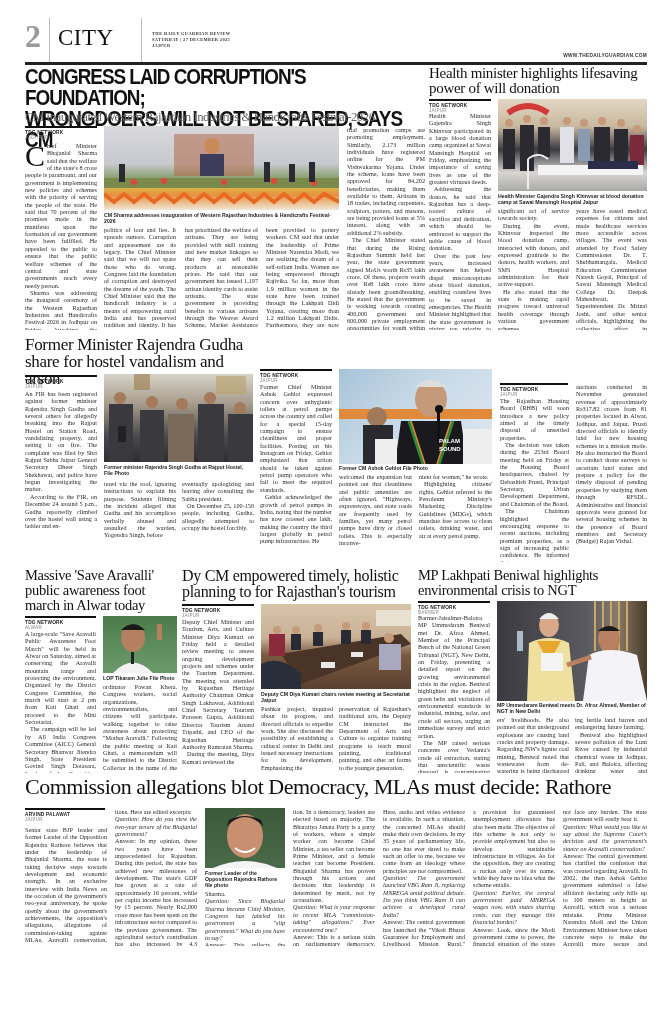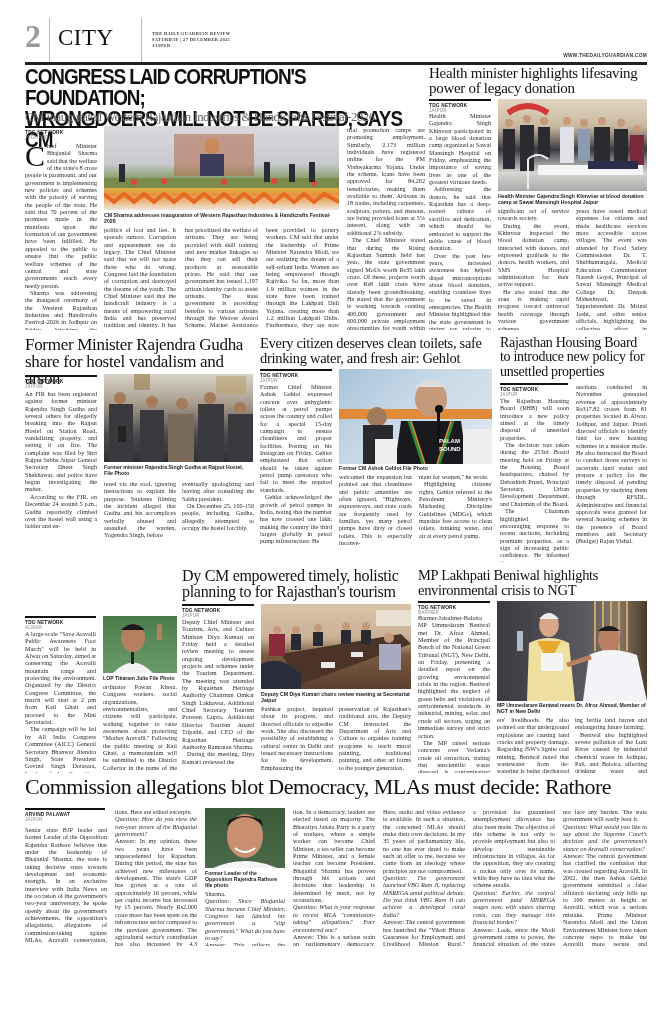--- a/index.html
+++ b/index.html
@@ -78,21 +78,21 @@
   <div class="abs body" style="left:79px;top:160px;width:72px;height:104px">politics of loot and lies. It spreads rumors. Corruption and appeasement are its legacy. The Chief Minister said that we will not spare those who do wrong. Congress laid the foundation of corruption and destroyed the dreams of the youth. The Chief Minister said that the handicraft industry is a means of empowering rural India and has preserved tradition and identity. It has also become a means of self-reliance for workers, women, youth, and the poor. He said that our government</div>
   <div class="abs body" style="left:160px;top:160px;width:73px;height:104px">has prioritized the welfare of artisans. They are being provided with skill training and new market linkages so that they can sell their products at reasonable prices. He said that our government has issued 1,197 artisan identity cards to assist artisans. The state government is providing benefits to various artisans through the Weaver Award Scheme, Market Assistance Scheme, and Leather Training Scheme. Additionally, free electric potter's wheel and clay kneading machines have</div>
   <div class="abs body" style="left:241px;top:160px;width:73px;height:104px">been provided to pottery workers. CM said that under the leadership of Prime Minister Narendra Modi, we are realizing the dream of a self-reliant India. Women are being empowered through Rajivika. So far, more than 1.9 million women in the state have been trained through the Lakhpati Didi Yojana, creating more than 1.2 million Lakhpati Didis. Furthermore, they are now on their way to becoming millionaires. He added that employment generation programs and indus-</div>
   <div class="abs body" style="left:322px;top:60px;width:78px;height:204px">
     <p class="noind">trial promotion camps are promoting employment. Similarly, 2.173 million individuals have registered online for the PM Vishwakarma Yojana. Under the scheme, loans have been approved for 84,202 beneficiaries, making them available to them. Artisans in 18 trades, including carpenters, sculptors, potters, and masons, are being provided loans at 5% interest, along with an additional 2% subsidy.</p>
     <p>The Chief Minister stated that during the Rising Rajasthan Summit held last year, the state government signed MoUs worth Rs35 lakh crore. Of these, projects worth over Rs8 lakh crore have already been groundbreaking. He stated that the government is working towards creating 400,000 government and 600,000 private employment opportunities for youth within five years.</p>
   </div>
 </div>
 
 <div class="abs" style="left:429px;top:66px;width:218px;height:265px">
-  <div class="hl" style="font-size:15px;line-height:15px;width:218px">Health minister highlights lifesaving power of legacy donation</div>
+  <div class="hl" style="font-size:15px;line-height:15px;width:218px">Health minister highlights lifesaving power of will donation</div>
   <div class="abs byline" style="left:0;top:33px;width:62px">
     <div class="net">TDG NETWORK</div>
     <div class="loc">JAIPUR</div>
   </div>
   <div class="abs body" style="left:0;top:46px;width:62px;height:218px">
     <p class="noind">Health Minister Gajendra Singh Khinvsar participated in a large blood donation camp organized at Sawai Mansingh Hospital on Friday, emphasizing the importance of saving lives as one of the greatest virtuous deeds.</p>
     <p>Addressing the donors, he said that Rajasthan has a deep-rooted culture of sacrifice and dedication, which should be embraced to support the noble cause of blood donation.</p>
     <p>Over the past few years, increased awareness has helped dispel misconceptions about blood donation, enabling countless lives to be saved in emergencies. The Health Minister highlighted that the state government is giving top priority to health services, which are continuously being upgraded through technological innovations. He urged all healthy citizens to participate in blood donation, describing it as a</p>
   </div>
   <div class="abs photo" style="left:69px;top:33px;width:149px;height:92px;background:linear-gradient(180deg,#e2d6c2 0%,#c9b8a0 30%,#3a3a40 55%,#d8d6d2 80%,#aaa 100%)">
@@ -167,21 +167,20 @@
   </div>
   <div class="abs caption" style="left:79px;top:128px;width:149px">Former minister Rajendra Singh Gudha at Rajput Hostel, File Photo</div>
   <div class="abs body" style="left:79px;top:144px;width:72px;height:82px">tered via the roof, ignoring instructions to explain his purpose. Students filming the incident alleged that Gudha and his accomplices verbally abused and assaulted the warden, Yogendra Singh, before</div>
   <div class="abs body" style="left:157px;top:144px;width:72px;height:82px">
     <p class="noind">eventually apologizing and leaving after consulting the Sabha president.</p>
     <p>On December 25, 100-150 people, including Gudha, allegedly attempted to occupy the hostel forcibly.</p>
   </div>
 </div>
 
 <div class="abs" style="left:260px;top:336px;width:232px;height:228px">
-  <div class="hl" style="font-size:14.5px;line-height:14.5px;width:236px">Every citizen deserves clean toilets, safe drinking water, and fresh air: Gehlot</div>
   <div class="abs byline" style="left:0;top:33px;width:72px">
     <div class="net">TDG NETWORK</div>
     <div class="loc">JAIPUR</div>
   </div>
   <div class="abs body" style="left:0;top:47px;width:72px;height:179px">
     <p class="noind">Former Chief Minister Ashok Gehlot expressed concern over unhygienic toilets at petrol pumps across the country and called for a special 15-day campaign to ensure cleanliness and proper facilities. Posting on his Instagram on Friday, Gehlot emphasized that action should be taken against petrol pump operators who fail to meet the required standards.</p>
     <p>Gehlot acknowledged the growth of petrol pumps in India, noting that the number has now crossed one lakh, making the country the third largest globally in petrol pump infrastructure. He</p>
   </div>
   <div class="abs photo" style="left:79px;top:33px;width:153px;height:95px;background:linear-gradient(135deg,#a7c3d8 0%,#c6d8e6 40%,#e0e8f0 100%)">
     <svg width="153" height="95" viewBox="0 0 153 95">
@@ -203,34 +202,34 @@
   </div>
   <div class="abs caption" style="left:79px;top:129px;width:153px">Former CM Ashok Gehlot File Photo</div>
   <div class="abs body" style="left:79px;top:137px;width:73px;height:89px">welcomed the expansion but pointed out that cleanliness and public amenities are often ignored. "Highways, expressways, and state roads are frequently used by families, yet many petrol pumps have dirty or closed toilets. This is especially inconve-</div>
   <div class="abs body" style="left:159px;top:137px;width:73px;height:89px">
     <p class="noind">nient for women," he wrote.</p>
     <p>Highlighting citizens' rights, Gehlot referred to the Petroleum Ministry's Marketing Discipline Guidelines (MDGs), which mandate free access to clean toilets, drinking water, and air at every petrol pump.</p>
   </div>
 </div>
 
 <div class="abs" style="left:500px;top:336px;width:147px;height:228px">
-  <div class="hl" style="font-size:14px;line-height:14.3px;width:150px">Rajasthan Housing Board to introduce new policy for unsettled properties</div>
   <div class="abs byline" style="left:0;top:47px;width:68px">
     <div class="net">TDG NETWORK</div>
     <div class="loc">JAIPUR</div>
   </div>
   <div class="abs body" style="left:0;top:61px;width:69px;height:165px">
     <p class="noind">The Rajasthan Housing Board (RHB) will soon introduce a new policy aimed at the timely disposal of unsettled properties.</p>
     <p>The decision was taken during the 253rd Board meeting held on Friday at the Housing Board headquarters, chaired by Debashish Prusti, Principal Secretary, Urban Development Department, and Chairman of the Board.</p>
     <p>The Chairman highlighted the encouraging response to recent auctions, including premium properties, as a sign of increasing public confidence. He informed that</p>
   </div>
   <div class="abs body" style="left:76px;top:47px;width:71px;height:179px">auctions conducted in November generated revenue of approximately Rs317.82 crores from 81 properties located in Alwar, Jodhpur, and Jaipur. Prusti directed officials to identify land for new housing schemes in a mission mode. He also instructed the Board to conduct drone surveys to ascertain land status and prepare a policy for the timely disposal of pending properties by studying them through RFSDL. Administrative and financial approvals were granted for several housing schemes in the presence of Board members and Secretary (Budget) Rajan Vishal.</div>
 </div>
 
 <div class="abs" style="left:25px;top:568px;width:152px;height:205px">
+  <div class="hl" style="font-size:14.5px;line-height:14.8px;width:152px">Massive 'Save Aravalli' public awareness foot march in Alwar today</div>
   <div class="abs byline" style="left:0;top:48px;width:71px">
     <div class="net">TDG NETWORK</div>
     <div class="loc">ALWAR</div>
   </div>
   <div class="abs body" style="left:0;top:62px;width:71px;height:143px">
     <p class="noind">A large-scale "Save Aravalli Public Awareness Foot March" will be held in Alwar on Saturday, aimed at conserving the Aravalli mountain range and protecting the environment. Organized by the District Congress Committee, the march will start at 2 pm from Kati Ghati and proceed to the Mini Secretariat.</p>
     <p>The campaign will be led by All India Congress Committee (AICC) General Secretary Bhanwar Jitendra Singh, State President Govind Singh Dotasara, Leader of the Opposition Tikaram Julie, and AICC Media Co-</p>
   </div>
   <div class="abs photo" style="left:78px;top:48px;width:74px;height:57px;background:linear-gradient(180deg,#4a7a4a 0%,#5a8a5a 40%,#6a9a6a 100%)">
     <svg width="74" height="57" viewBox="0 0 74 57">

